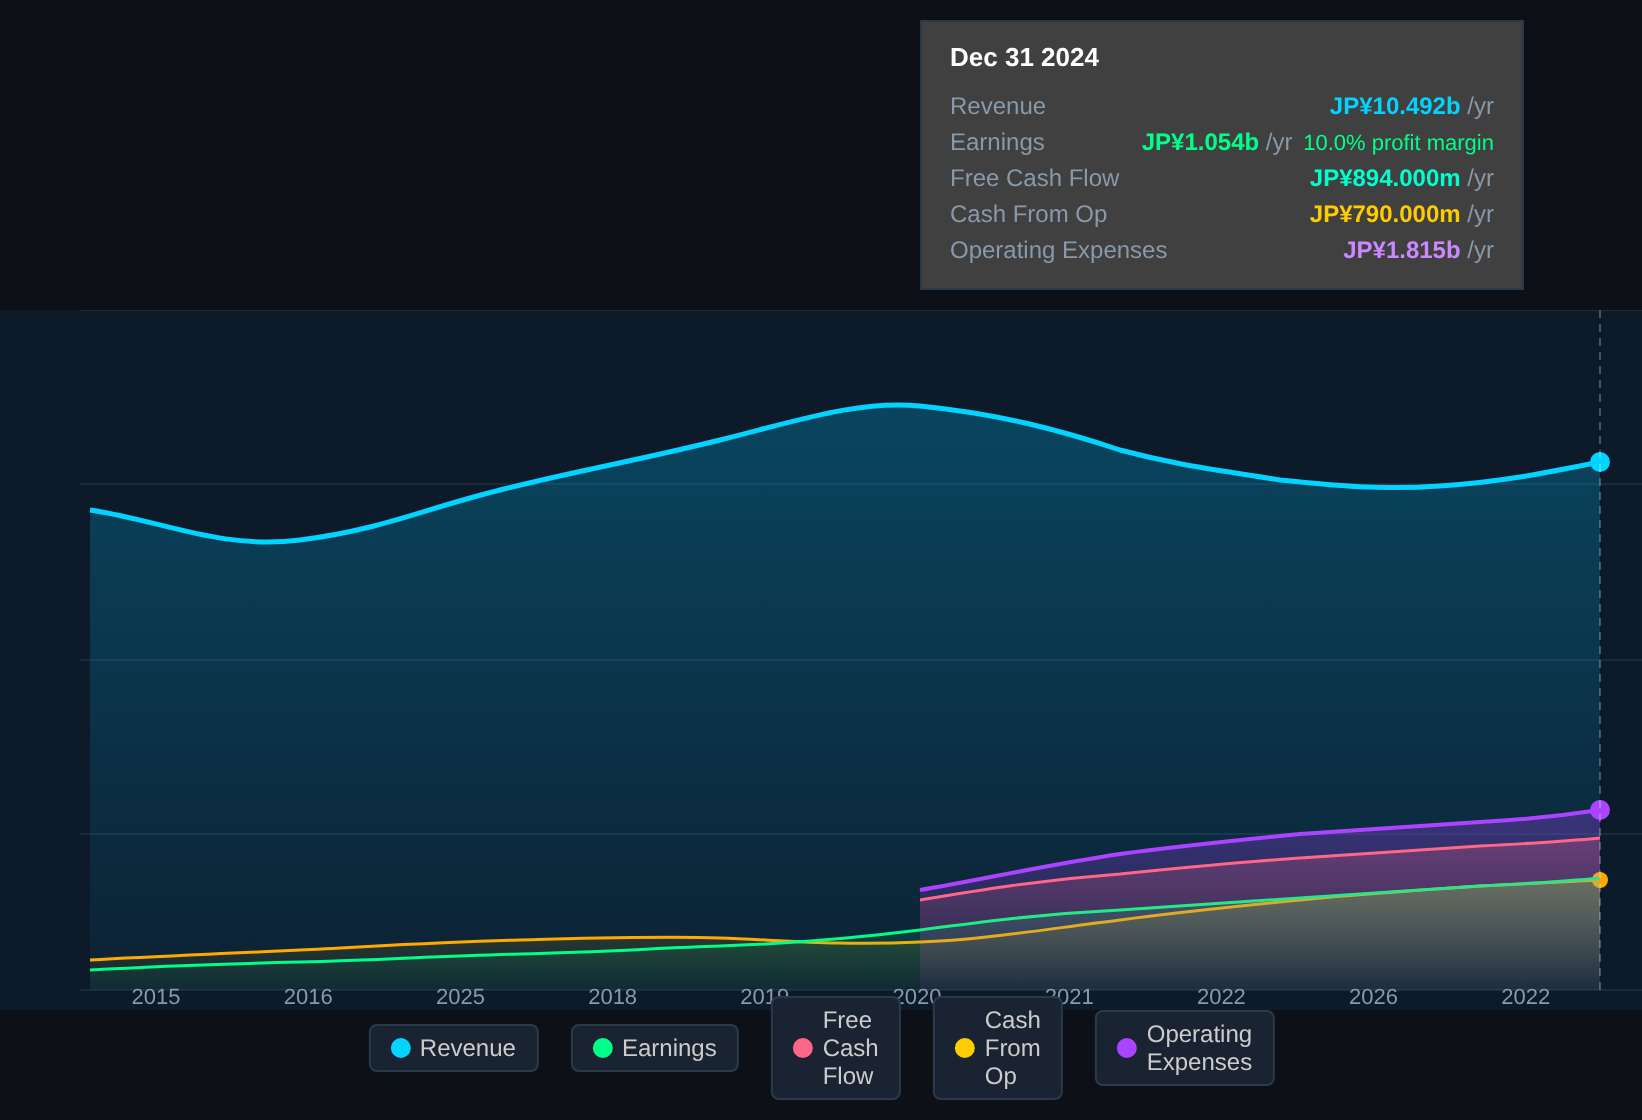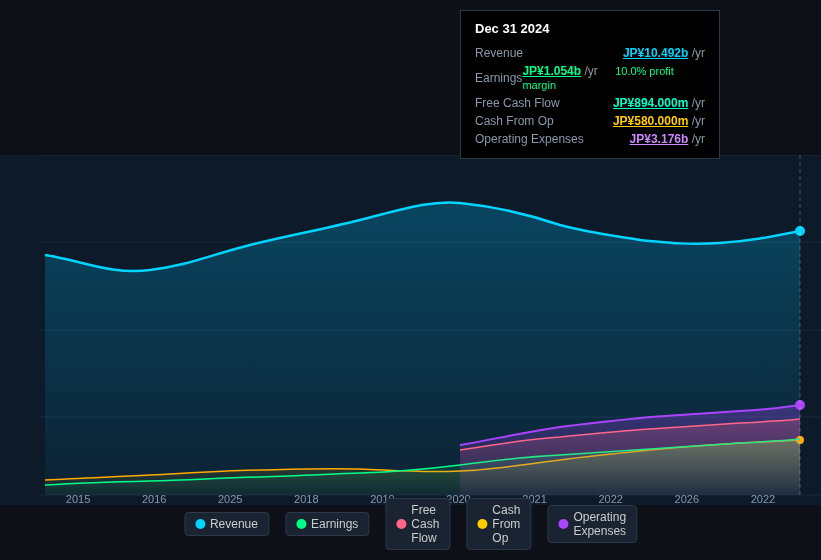--- a/index.html
+++ b/index.html
@@ -17,24 +17,24 @@
       position: relative;
       width: 821px;
       height: 560px;
     }
 
     
     .tooltip-box {
       position: absolute;
       top: 10px;
       left: 460px;
-      background: #000000;
+      background: #404040;
       border: 1px solid #2a3a4a;
       padding: 10px 14px;
-      width: 260px;
+      width: 302px;
       z-index: 10;
     }
 
     .tooltip-date {
       color: #ffffff;
       font-size: 13px;
       font-weight: 600;
       margin-bottom: 8px;
     }
 
@@ -46,33 +46,32 @@
       font-size: 12px;
     }
 
     .tooltip-label {
       color: #8899aa;
     }
 
     .tooltip-value {
       font-weight: 600;
       font-size: 12px;
-      text-decoration: underline;
     }
 
     .tooltip-value.cyan { color: #00d4ff; }
     .tooltip-value.green { color: #00ff88; }
     .tooltip-value.yellow { color: #ffcc00; }
     .tooltip-value.teal { color: #00ffcc; }
     .tooltip-value.purple { color: #cc88ff; }
 
     .profit-margin {
       color: #00ff88;
       font-size: 11px;
-      margin-left: 14px;
+      margin-left: 2px;
     }
 
     
     .y-axis-label {
       position: absolute;
       top: 165px;
       left: 20px;
       color: #8899aa;
       font-size: 11px;
     }
@@ -176,29 +175,29 @@
       <span class="tooltip-label">Free Cash Flow</span>
       <span>
         <span class="tooltip-value teal">JP¥894.000m</span>
         <span class="tooltip-label"> /yr</span>
       </span>
     </div>
 
     <div class="tooltip-row">
       <span class="tooltip-label">Cash From Op</span>
       <span>
-        <span class="tooltip-value yellow">JP¥580.000m</span>
+        <span class="tooltip-value yellow">JP¥790.000m</span>
         <span class="tooltip-label"> /yr</span>
       </span>
     </div>
 
     <div class="tooltip-row">
       <span class="tooltip-label">Operating Expenses</span>
       <span>
-        <span class="tooltip-value purple">JP¥3.176b</span>
+        <span class="tooltip-value purple">JP¥1.815b</span>
         <span class="tooltip-label"> /yr</span>
       </span>
     </div>
   </div>
 
   <div class="y-axis-label">JP¥11b</div>
   <div class="y-axis-zero">JP¥0</div>
 
   <div class="chart-svg-container">
     <svg class="chart-area" viewBox="0 0 821 350" preserveAspectRatio="none">

